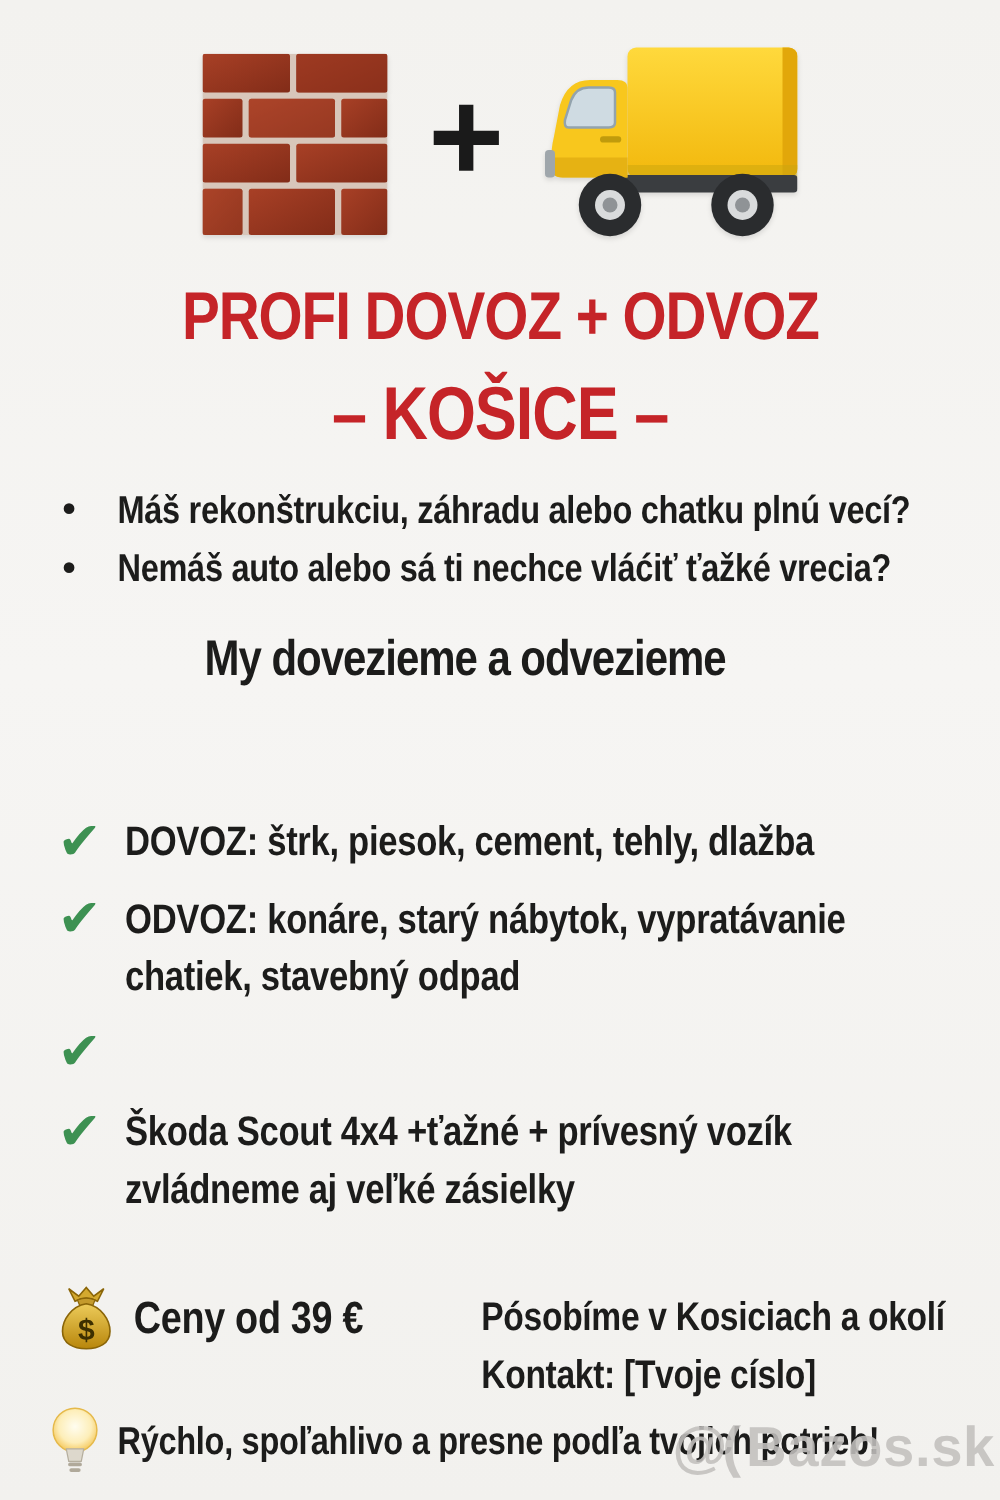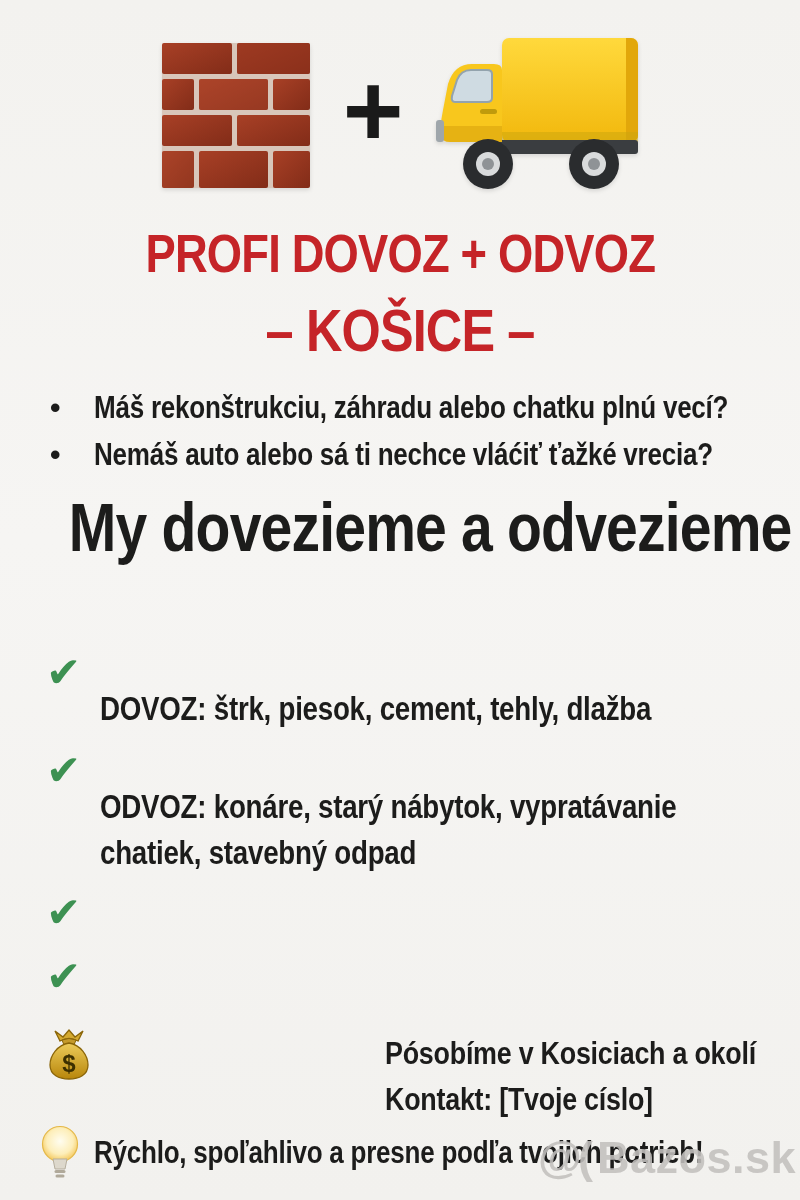--- a/index.html
+++ b/index.html
@@ -29,32 +29,32 @@
     letter-spacing:-1px; }
 
   
   .bullets { position:absolute; top:384px; left:50px; }
   .bullet-line { display:flex; align-items:center; height:47px;
     font-size:31px; font-weight:bold; letter-spacing:-0.3px; }
   .bullet-dot { width:44px; font-size:30px; flex:0 0 auto; }
 
   
   .headline { position:absolute; top:496px; left:0; width:745px; text-align:center;
-    font-size:68px; line-height:62px; font-weight:bold; letter-spacing:-1px; }
+    font-size:40px; line-height:62px; font-weight:bold; letter-spacing:-1px; }
 
   
   .services { position:absolute; top:650px; left:46px; }
   .service { display:flex; align-items:flex-start; }
   .service.m1 { margin-bottom:16px; }
   .service.m2 { margin-bottom:14px; }
   .service.m3 { margin-bottom:18px; }
   .check { width:54px; flex:0 0 auto; font-size:42px; line-height:46px;
     color:#3d9152; font-family:"DejaVu Sans",sans-serif; }
   .svc-lines { font-size:33px; line-height:46px; font-weight:bold;
-    letter-spacing:-0.3px;margin-top:36px; }
+    letter-spacing:-0.3px; }
 
   
   .price-row { position:absolute; top:1026px; left:46px; height:56px;
     display:flex; align-items:center; gap:15px; }
   .price-text { font-size:36px; font-weight:bold; letter-spacing:-0.3px; }
   .contact { position:absolute; top:1030px; left:385px;
     font-size:32px; line-height:46px; font-weight:bold; letter-spacing:-0.3px; }
 
   
   .closing { position:absolute; top:1124px; left:40px; height:58px;
@@ -164,37 +164,44 @@
     </div>
 
     <div class="service m3">
       <span class="check">✔</span>
       <div class="svc-lines">
       </div>
     </div>
 
     <div class="service">
       <span class="check">✔</span>
+      <div class="svc-lines">
+        <div><span class="cond ol"><b></b><span>Škoda Scout 4x4 +ťažné + prívesný vozík</span></span></div>
+        <div class="hide-if-empty"><span class="cond ol">zvládneme aj veľké zásielky</span></div>
+      </div>
     </div>
 
   </div>
 
   <div class="price-row">
     <svg width="46" height="52" viewBox="0 0 46 52">
       <defs>
         <linearGradient id="bag" x1="0" y1="0" x2="0" y2="1">
           <stop offset="0" stop-color="#eccb5a"></stop>
             <stop offset="1" stop-color="#b8860b"></stop>
         </linearGradient>
       </defs>
       <path d="M14,13 L9,3 L17,9 L23,2 L29,9 L37,3 L32,13 Q23,8 14,13 Z" fill="#d4a92f" stroke="#8a6508" stroke-width="1.3"></path>
       <path d="M16,12 Q23,9 30,12 L28,17 Q23,15 18,17 Z" fill="#c49a2c" stroke="#8a6508" stroke-width="1"></path>
       <path d="M23,15 C11,17 4,28 4,37 C4,47 13,51 23,51 C33,51 42,47 42,37 C42,28 35,17 23,15 Z" fill="url(#bag)" stroke="#8a6508" stroke-width="1.3"></path>
       <text x="23" y="44" text-anchor="middle" font-family="Liberation Sans, sans-serif" font-weight="bold" font-size="24" fill="#3c2f00">$</text>
     </svg>
+    <span class="price-text">
+      <span class="cond ol">Ceny od 39 €</span>
+    </span>
   </div>
 
   <div class="contact">
     <div><span class="cond ol">Pósobíme v Kosiciach a okolí</span></div>
     <div><span class="cond ol">Kontakt: [Tvoje císlo]</span></div>
   </div>
 
   <div class="closing">
     <svg width="40" height="58" viewBox="0 0 40 58">
       <defs>

